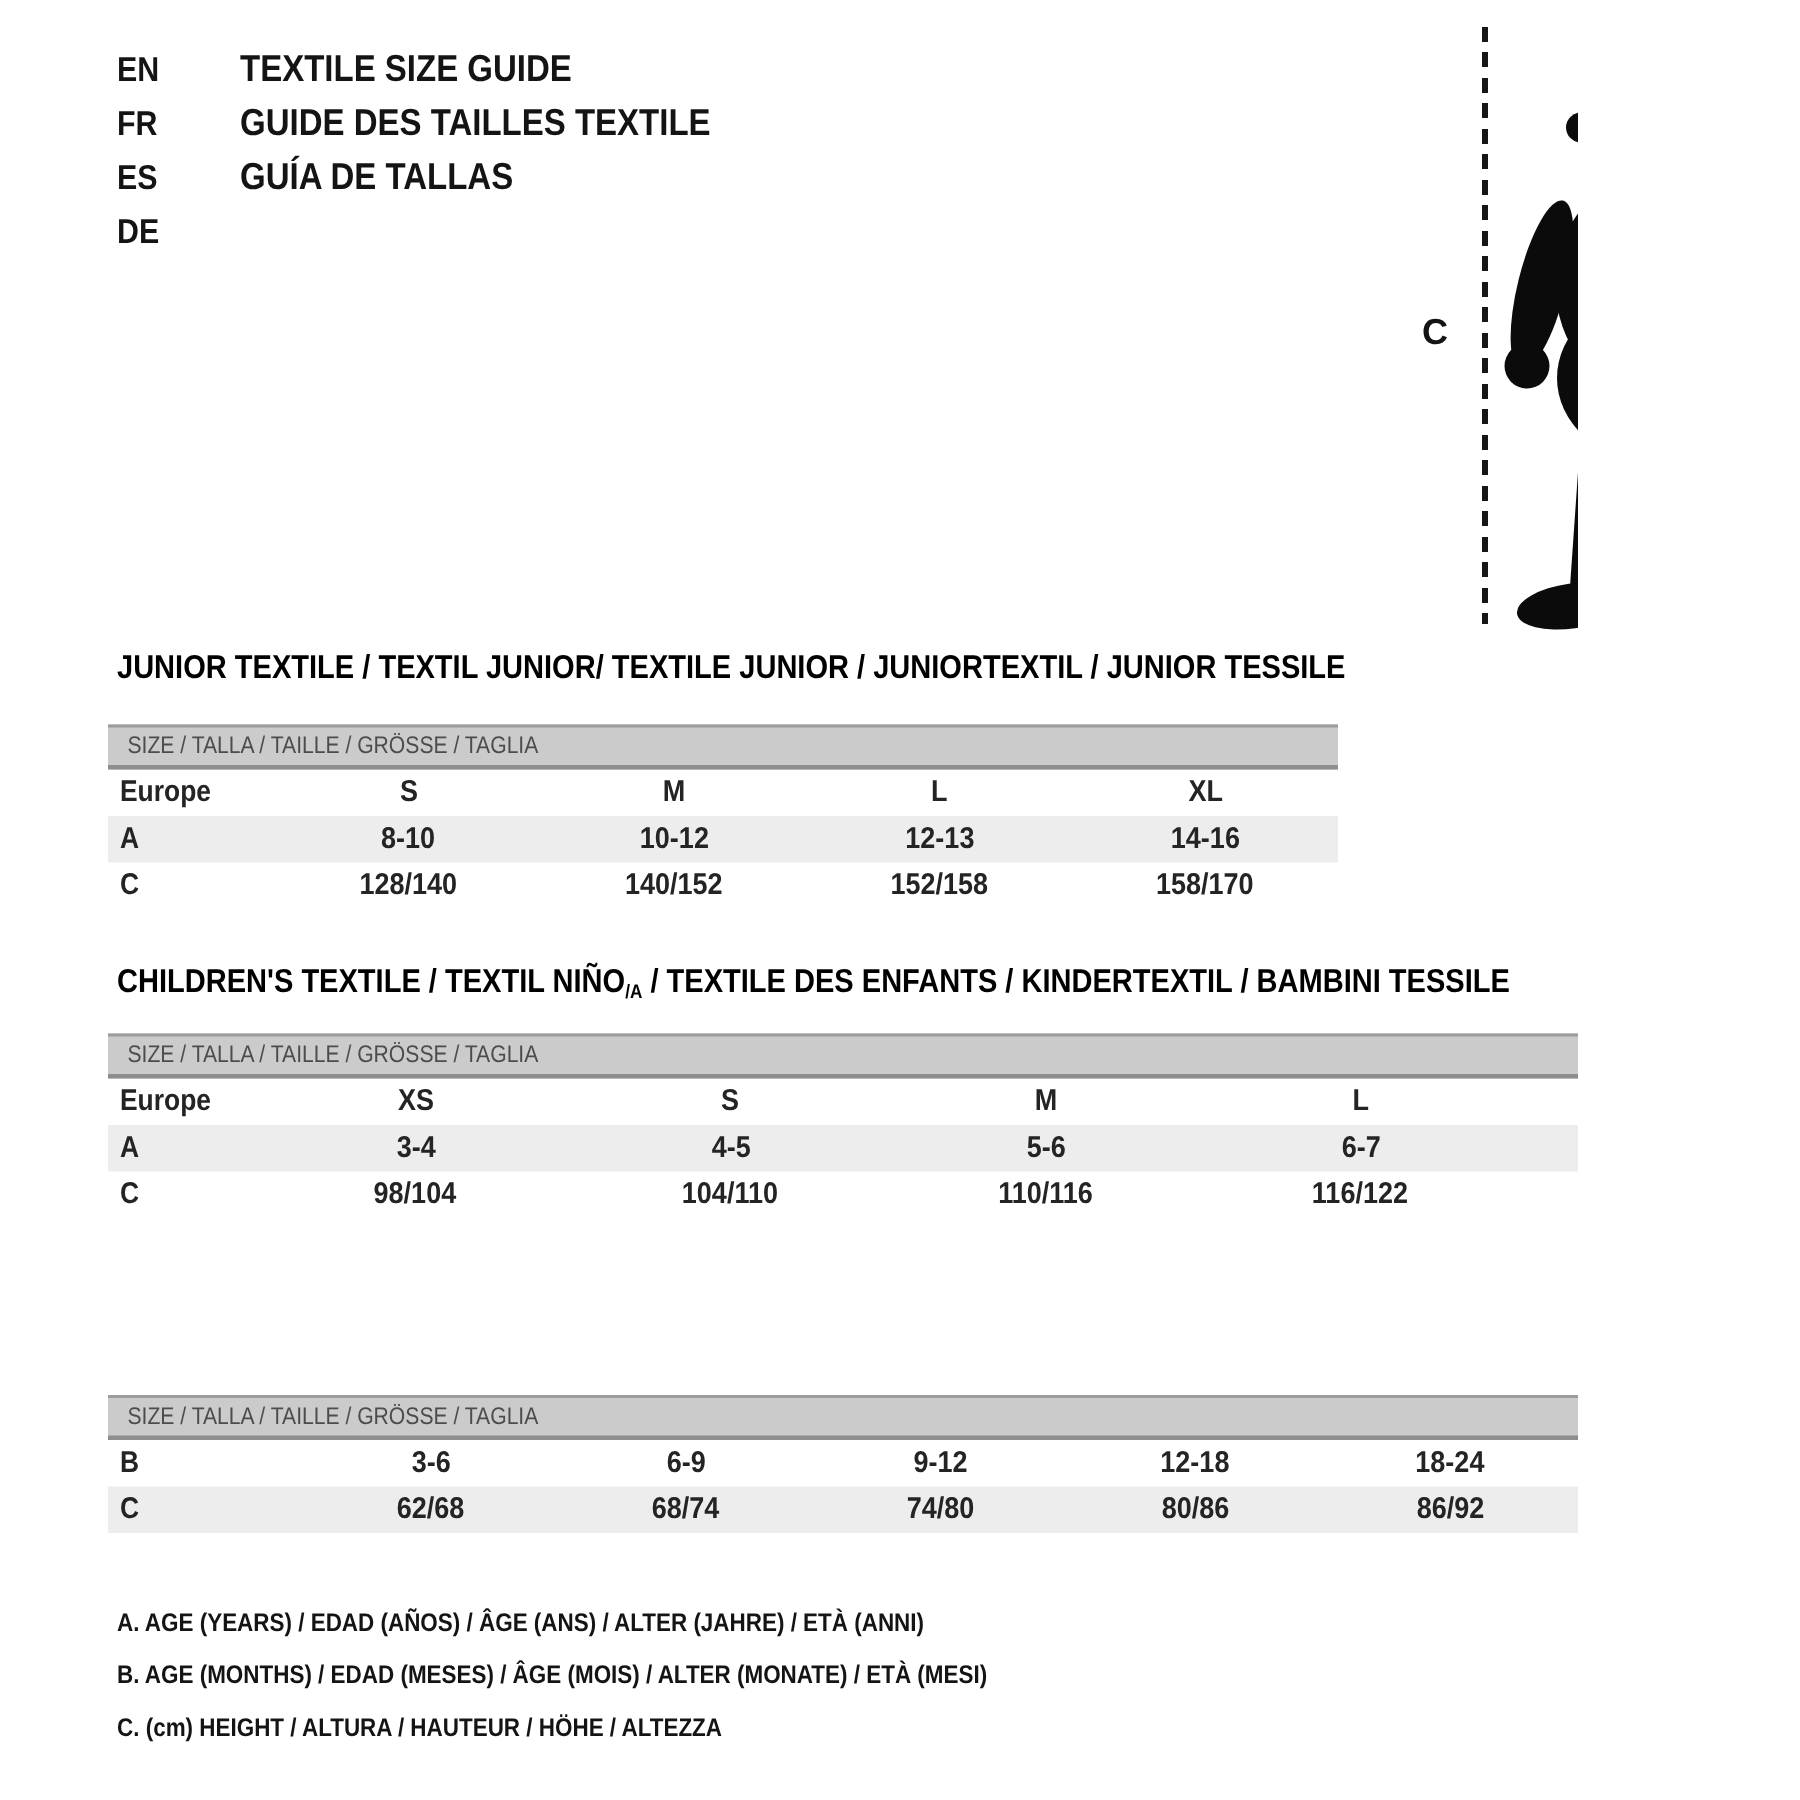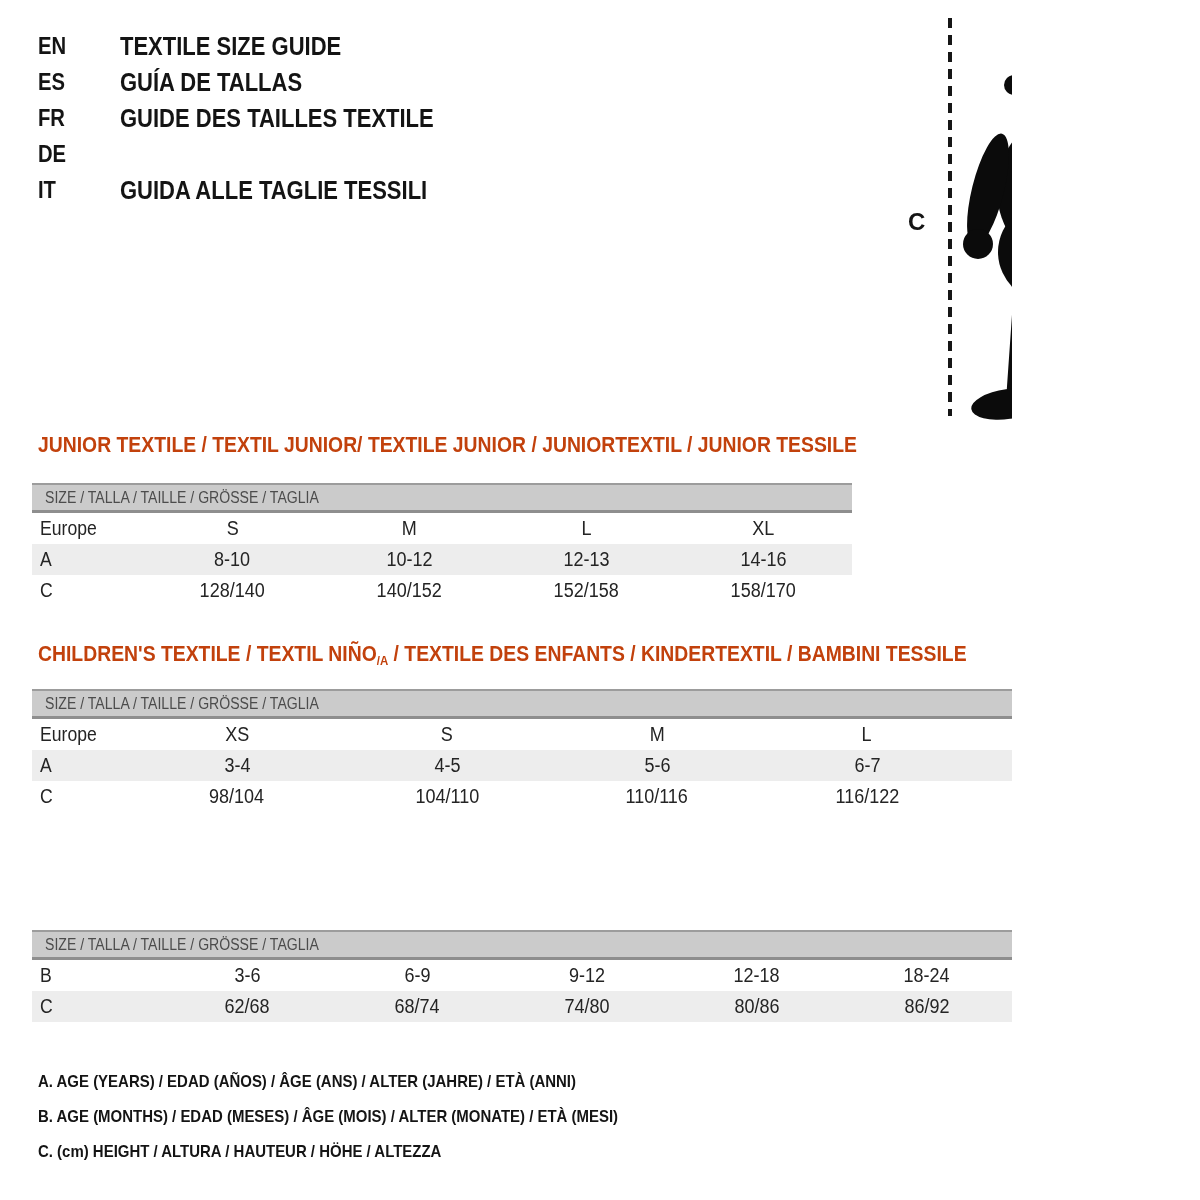--- a/index.html
+++ b/index.html
@@ -1,53 +1,53 @@
 <!DOCTYPE html>
 <html><head>
 <meta charset="utf-8">
 <title>Textile Size Guide</title>
 <style>
   html,body{margin:0;padding:0;background:#fff;}
   .canvas{
     position:relative;width:1012px;height:1200px;background:#ffffff;
-    font-family:"Liberation Sans",sans-serif;color:#141414;overflow:hidden;
+    font-family:"Liberation Sans",sans-serif;color:#141414;overflow:hidden;margin-left:40px;
   }
   
   .cxl{display:inline-block;transform:scaleX(.88);transform-origin:0 50%;white-space:nowrap;}
   .cx{display:inline-block;transform:scaleX(.9);transform-origin:50% 50%;white-space:nowrap;}
 
   
   .lang-block{position:absolute;left:38px;top:28px;}
   .lang-row{display:flex;height:36px;align-items:center;}
   .lang-code{width:82px;font-weight:700;font-size:23px;}
   .lang-title{font-weight:700;font-size:25px;}
 
   
   .measure-c{position:absolute;left:908px;top:208px;font-size:24px;font-weight:700;}
   .dash-line{position:absolute;left:948px;top:18px;width:4px;height:398px;
     background:repeating-linear-gradient(to bottom,#161616 0 10px,transparent 10px 17px);}
   .baby{position:absolute;left:960px;top:12px;width:182px;height:408px;}
 
   
-  .sec-heading{position:absolute;font-weight:700;font-size:22px;white-space:nowrap;color:#c2410c;}
+  .sec-heading{position:absolute;font-weight:700;font-size:22px;white-space:nowrap;color:#000000;}
   #sec1-h{left:38px;top:432px;}
   #sec2-h{left:38px;top:641px;}
   #sec3-h{left:38px;top:845px;line-height:35px;}
   .heading-sub{font-size:13px;font-weight:700;vertical-align:-4px;letter-spacing:0;}
 
   
   .table{position:absolute;left:32px;}
   #t1{top:483px;width:820px;}
   #t2{top:689px;width:1150px;}
   #t3{top:930px;width:1150px;}
   .band{height:30px;box-sizing:border-box;display:flex;align-items:center;
     padding-left:13px;font-size:16px;}
   .trow{display:flex;height:31px;align-items:center;font-size:20px;color:#242424;}
   .trow.shaded{background:#ededed;}
-  .tcell{display:block;text-align:center;}
+  .tcell{display:block;text-align:center;font-weight:bold;}
   .tcell.c0{text-align:left;padding-left:8px;box-sizing:border-box;}
   #t1 .c0{width:112px;}#t1 .cd{width:177px;}
   #t2 .c0{width:100px;}#t2 .cd{width:210px;}
   #t3 .c0{width:130px;}#t3 .cd{width:170px;}
 
   
   .legend{position:absolute;left:38px;top:1064px;font-weight:700;font-size:17px;line-height:35px;}
 
   
   .frag{position:absolute;left:1196px;width:4px;}
@@ -56,33 +56,29 @@
 <body>
 
 <div class="canvas">
 
   <div class="lang-block">
     <div class="lang-row">
       <span class="lang-code"><span class="cxl">EN</span></span>
       <span class="lang-title"><span class="cxl">TEXTILE SIZE GUIDE</span></span>
     </div>
     <div class="lang-row">
+      <span class="lang-code"><span class="cxl">FR</span></span>
+      <span class="lang-title"><span class="cxl">GUIDE DES TAILLES TEXTILE</span></span>
+    </div>
+    <div class="lang-row">
       <span class="lang-code"><span class="cxl">ES</span></span>
       <span class="lang-title"><span class="cxl">GUÍA DE TALLAS</span></span>
     </div>
     <div class="lang-row">
-      <span class="lang-code"><span class="cxl">FR</span></span>
-      <span class="lang-title"><span class="cxl">GUIDE DES TAILLES TEXTILE</span></span>
-    </div>
-    <div class="lang-row">
       <span class="lang-code"><span class="cxl">DE</span></span>
-    </div>
-    <div class="lang-row">
-      <span class="lang-code"><span class="cxl">IT</span></span>
-      <span class="lang-title"><span class="cxl">GUIDA ALLE TAGLIE TESSILI</span></span>
     </div>
   </div>
 
   <div class="measure-c">C</div>
   <div class="dash-line"></div>
   <svg class="baby" viewBox="0 0 182 408" xmlns="http://www.w3.org/2000/svg" aria-hidden="true">
     <g fill="#0b0b0b">
       <ellipse cx="94" cy="55" rx="39" ry="49"></ellipse>
       <circle cx="54" cy="73" r="10"></circle>
       <circle cx="135" cy="73" r="10"></circle>

